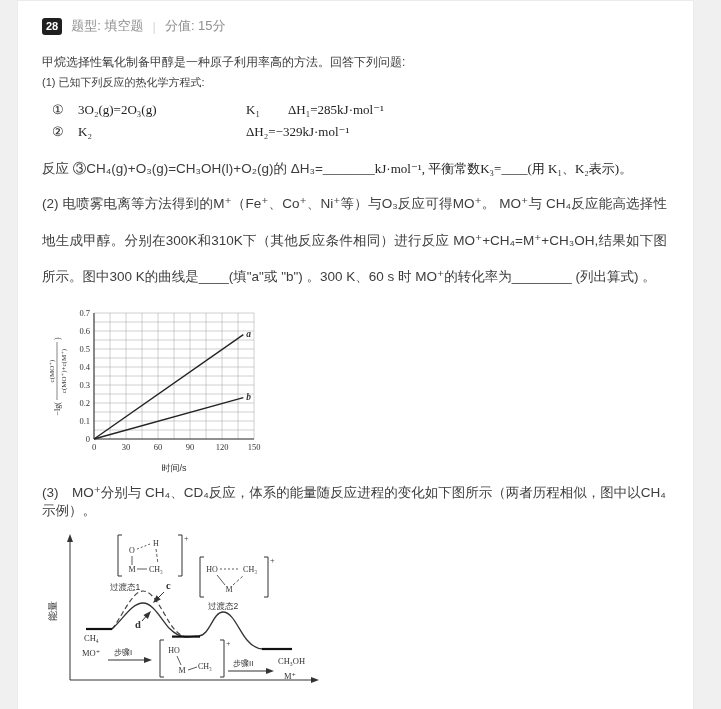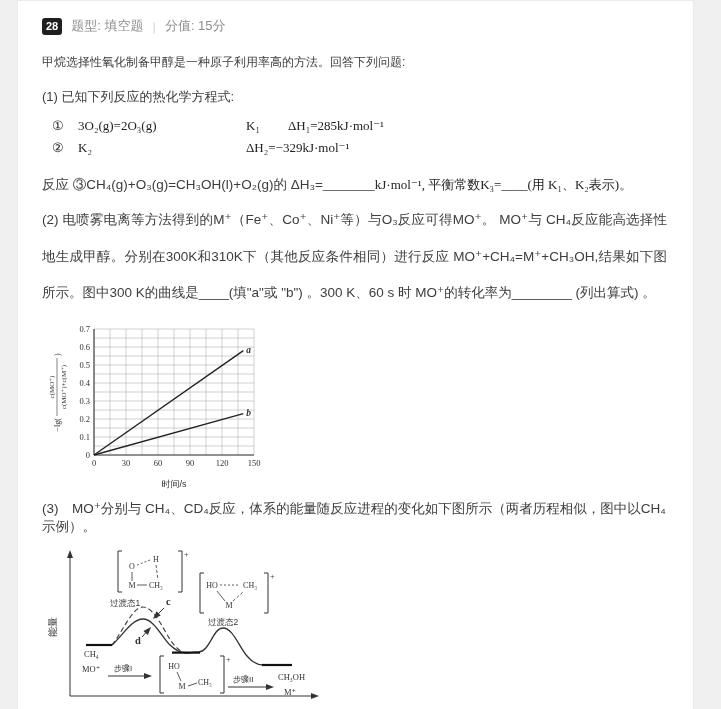--- a/index.html
+++ b/index.html
@@ -3,21 +3,21 @@
 <meta charset="utf-8">
 <style>
   *{box-sizing:border-box;margin:0;padding:0}
   html,body{width:721px;height:709px}
   body{background:#f0f0f1;font-family:"Liberation Sans","DejaVu Sans",sans-serif;color:#3d3d3d;overflow:hidden}
   .card{margin-left:17px;width:677px;height:709px;background:#fff;border:1px solid #ebebeb;border-bottom:none;padding:16px 26px 0 24px}
   .hdr{display:flex;align-items:center;gap:9px;color:#8f8f8f;font-size:13px}
   .badge{background:#1f1f1f;color:#fff;font-size:11px;font-weight:bold;padding:1px 4px;border-radius:3px;line-height:15px}
   .pipe{color:#d8d8d8}
   .intro{margin-top:19px;font-size:12px}
-  .h1{margin-top:17px;font-size:13px}
+  .h1{margin-top:4px;font-size:11px}
   .eqs{margin:9px 0 0 10px;font-family:"Liberation Serif","DejaVu Serif",serif;font-size:13px;color:#222}
   .eqrow{display:grid;grid-template-columns:26px 168px 42px 1fr;align-items:center;height:22px}
   .line3{margin-top:17px;font-size:13px;font-family:"Liberation Serif","DejaVu Serif",serif;color:#222}
   .line3 .cn{font-family:Liberation Sans, sans-serif;color:#3d3d3d;font-size:13.5px}
   .p2{margin-top:8px;font-size:13.5px;line-height:2.72;text-align:justify}
   .p3{margin-top:6px;font-size:13.5px}
   .chart1{margin:6px 0 0 2px}
   .chart2{margin:9px 0 0 0}
   svg text{user-select:none}
 </style>

